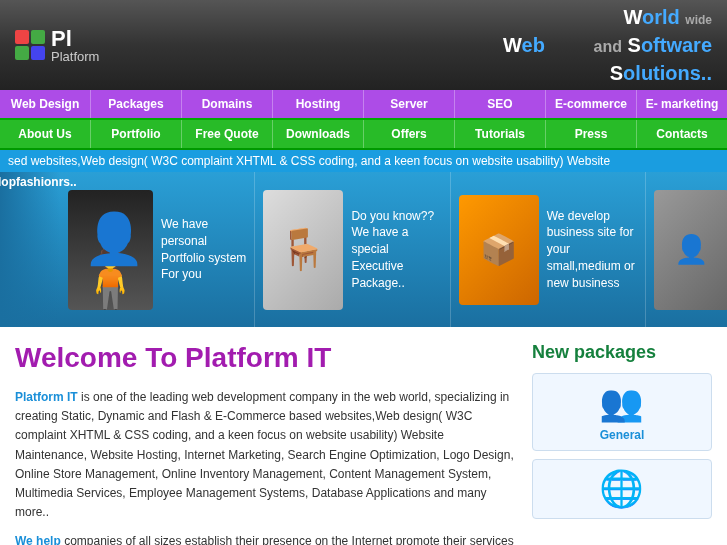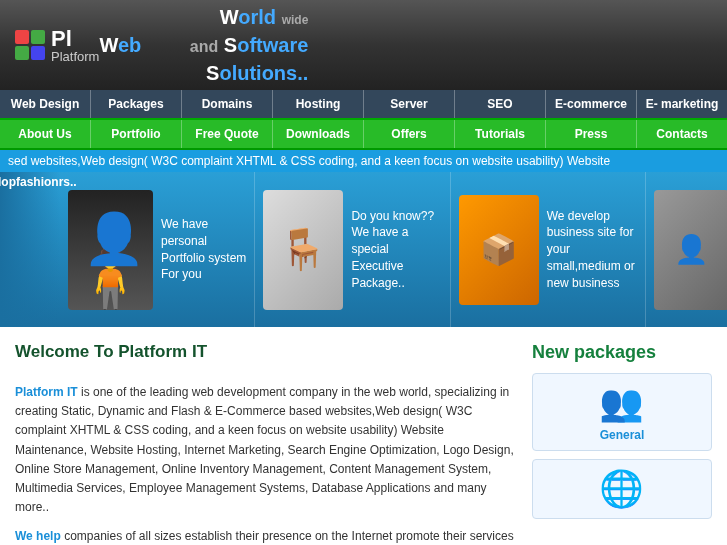--- a/index.html
+++ b/index.html
@@ -3,20 +3,21 @@
   <meta charset="utf-8">
   <style>
     * { margin: 0; padding: 0; box-sizing: border-box; }
     body { font-family: Arial, sans-serif; width: 727px; overflow-x: hidden; background: #fff; }
 
     
     .header {
       background: linear-gradient(to bottom, #555, #333, #222);
       display: flex;
       align-items: center;
+      justify-content: space-between;
       padding: 10px 15px;
       height: 90px;
     }
     .logo-area {
       display: flex;
       align-items: center;
     }
     .logo-squares {
       display: grid;
       grid-template-columns: 1fr 1fr;
@@ -42,21 +43,21 @@
       font-size: 20px;
       font-weight: bold;
       line-height: 1.4;
       color: #aaa;
     }
     .tagline .w { color: #fff; }
     .tagline .b { color: #4af; }
 
     
     .nav-top {
-      background: #404040;
+      background: #d946ef;
       display: flex;
       border-bottom: 2px solid #0a0;
     }
     .nav-bottom {
       background: #3c3;
       display: flex;
       border-bottom: 2px solid #090;
     }
     .nav-item {
       flex: 1;
@@ -161,24 +162,24 @@
     }
     .content-left {
       flex: 1;
     }
     .content-right {
       width: 180px;
       flex-shrink: 0;
     }
 
     .welcome-title {
-      font-size: 17px;
-      font-weight: bold;
-      color: #14532d;
-      margin-bottom: 21px;
+      font-size: 28px;
+      font-weight: bold;
+      color: #a21caf;
+      margin-bottom: 14px;
     }
     .content-text {
       font-size: 12px;
       color: #333;
       line-height: 1.6;
       margin-bottom: 10px;
     }
     .highlight { color: #1a8fd8; font-weight: bold; }
     .highlight2 { color: #1a8fd8; font-weight: bold; }
 

